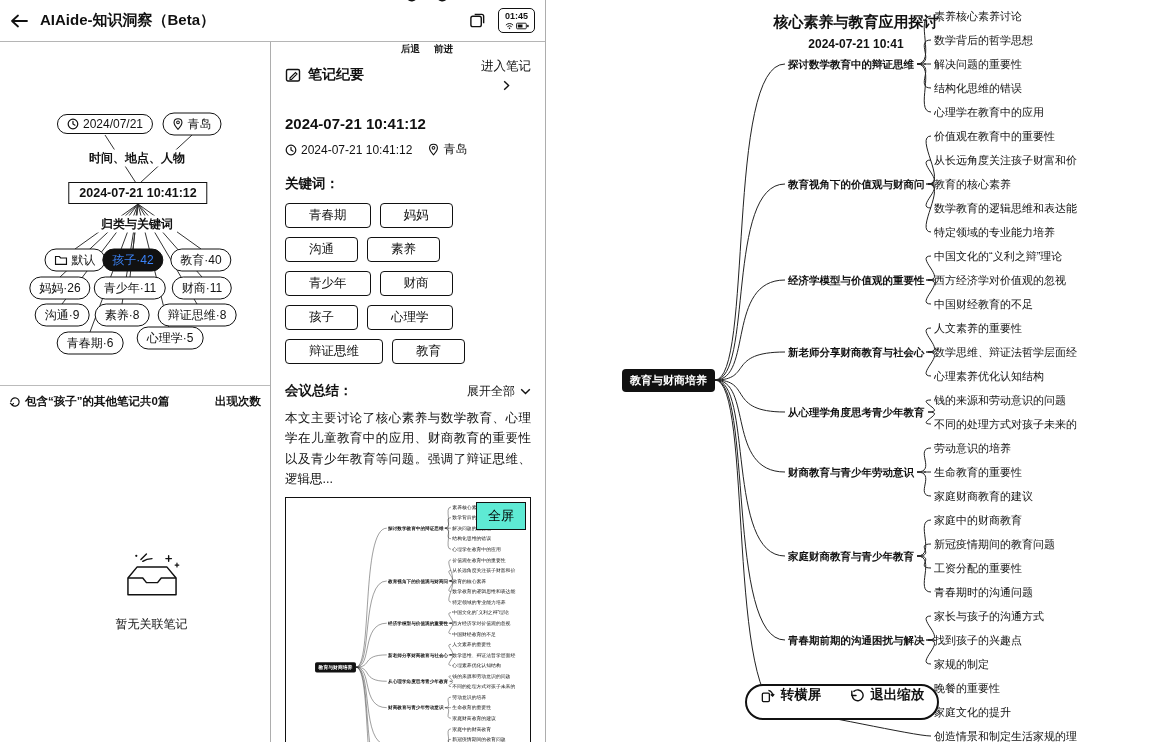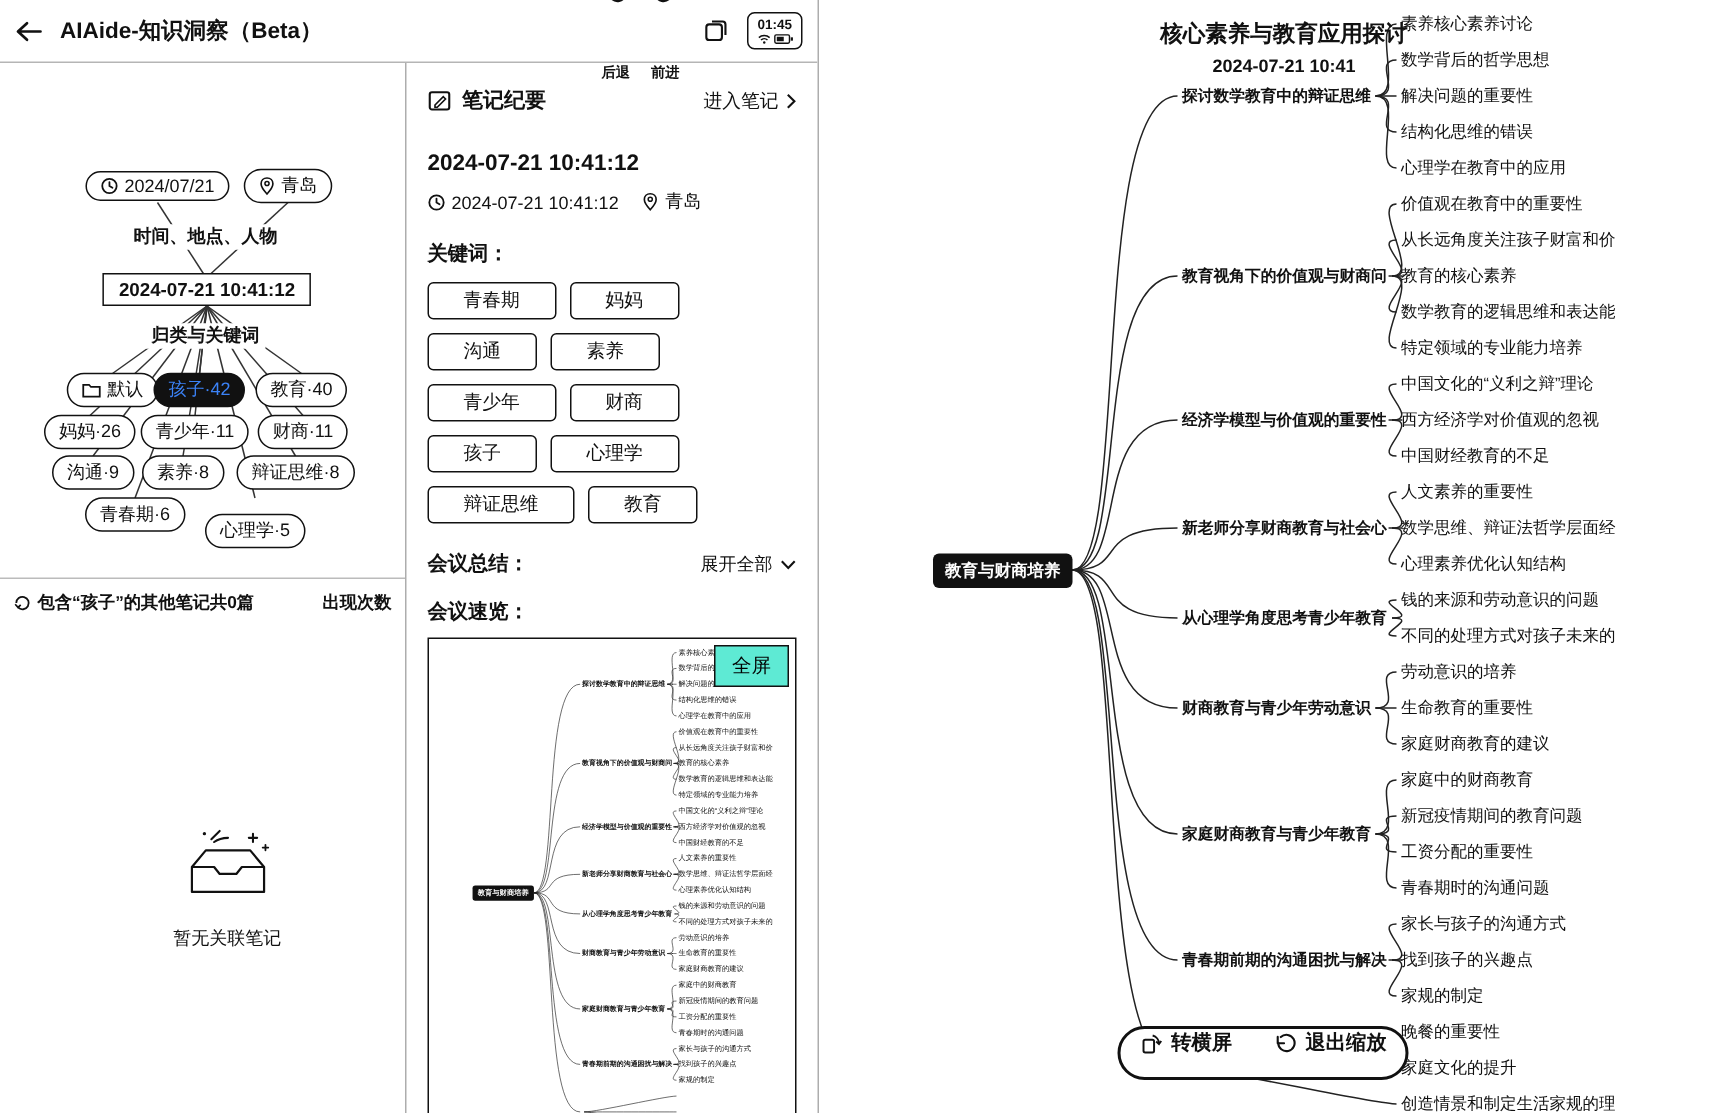--- a/index.html
+++ b/index.html
@@ -40,21 +40,21 @@
                  align-items:center; padding:0 9px; }
   .rel-left { display:inline-flex; align-items:center; gap:4px; font-size:11.5px; font-weight:700; }
   .rel-right { font-size:11.5px; font-weight:700; cursor:pointer; }
   .empty { position:absolute; left:0; right:0; top:508px; text-align:center;padding-left:33px; }
   .empty-text { font-size:12px; margin-top:6px; }
 
   
   .note-panel { flex:1; position:relative; padding:10px 14px 0; overflow:hidden; }
   .np-header { display:flex; align-items:center; margin-top:6px; }
   .np-title { font-size:14px; font-weight:700; margin-left:7px; }
-  .np-enter { margin-left:auto; display:inline-flex; align-items:center; gap:5px; font-size:12.5px; cursor:pointer; }
+  .np-enter { margin-left:auto; display:inline-flex; align-items:center; gap:5px; font-size:12.5px; cursor:pointer;flex-direction:column; }
   .note-title { font-size:15px; font-weight:700; margin-top:24px; }
   .note-meta { display:flex; align-items:center; gap:16px; margin-top:9px; font-size:12px; }
   .meta-item { display:inline-flex; align-items:center; gap:4px; }
   .sec-label { font-size:13.5px; font-weight:700; }
   .kw-label { margin-top:17px; }
   .chips { display:flex; flex-wrap:wrap; gap:9px 9px; margin-top:10px; }
   .chip { border:1.5px solid #111; border-radius:4px; padding:3px 23px; font-size:12.5px; font-weight:500;
           white-space:nowrap; }
   .sum-row { display:flex; justify-content:space-between; align-items:center; margin-top:18px; }
   .expand { display:inline-flex; align-items:center; gap:5px; font-size:12px; cursor:pointer; }
@@ -199,21 +199,21 @@
             </div>
             <div class="pill" style="left: 122px; top: 273px;">
               <span>素养·8</span>
             </div>
             <div class="pill" style="left: 197px; top: 273px;">
               <span>辩证思维·8</span>
             </div>
             <div class="pill" style="left: 90px; top: 301px;">
               <span>青春期·6</span>
             </div>
-            <div class="pill" style="left: 170px; top: 312px;">
+            <div class="pill" style="left: 170px; top: 296px;">
               <span>心理学·5</span>
             </div>
           </div>
 
         <div class="gdivider"></div>
 
         <div class="related-row">
           <span class="rel-left">
             <svg viewBox="0 0 13 13" width="12" height="12">
                 <path d="M2 6.5 a4.5 4.5 0 1 1 1.3 3.2" fill="none" stroke="#111" stroke-width="1.3"></path>
@@ -287,22 +287,22 @@
 
         <div class="sum-row">
           <span class="sec-label">会议总结：</span>
           <span class="expand">
             <span>展开全部</span>
             <svg viewBox="0 0 11 7" width="11" height="7">
                 <path d="M1.2 1.2 L5.5 5.6 L9.8 1.2" fill="none" stroke="#111" stroke-width="1.4"></path>
               </svg>
           </span>
         </div>
-
-        <div class="sec-label ov">会议速览：</div>
+        <p class="summary">本文主要讨论了核心素养与数学教育、心理学在儿童教育中的应用、财商教育的重要性以及青少年教育等问题。强调了辩证思维、逻辑思...</p>
+
         <div class="preview">
           <div id="minimap-inner" class="mini-stage">
               <svg width="595" height="760" class="map-svg">
                 <path d="M159 380 C197 380,170 64,229 64" fill="none" stroke="#222" stroke-width="1"></path>
                 <path d="M361 64 C381 64,358 16,375 16" fill="none" stroke="#222" stroke-width="1"></path>
                 <path d="M361 64 C381 64,358 40,375 40" fill="none" stroke="#222" stroke-width="1"></path>
                 <path d="M361 64 C381 64,358 64,375 64" fill="none" stroke="#222" stroke-width="1"></path>
                 <path d="M361 64 C381 64,358 88,375 88" fill="none" stroke="#222" stroke-width="1"></path>
                 <path d="M361 64 C381 64,358 112,375 112" fill="none" stroke="#222" stroke-width="1"></path>
                 <path d="M159 380 C197 380,170 184,229 184" fill="none" stroke="#222" stroke-width="1"></path>

